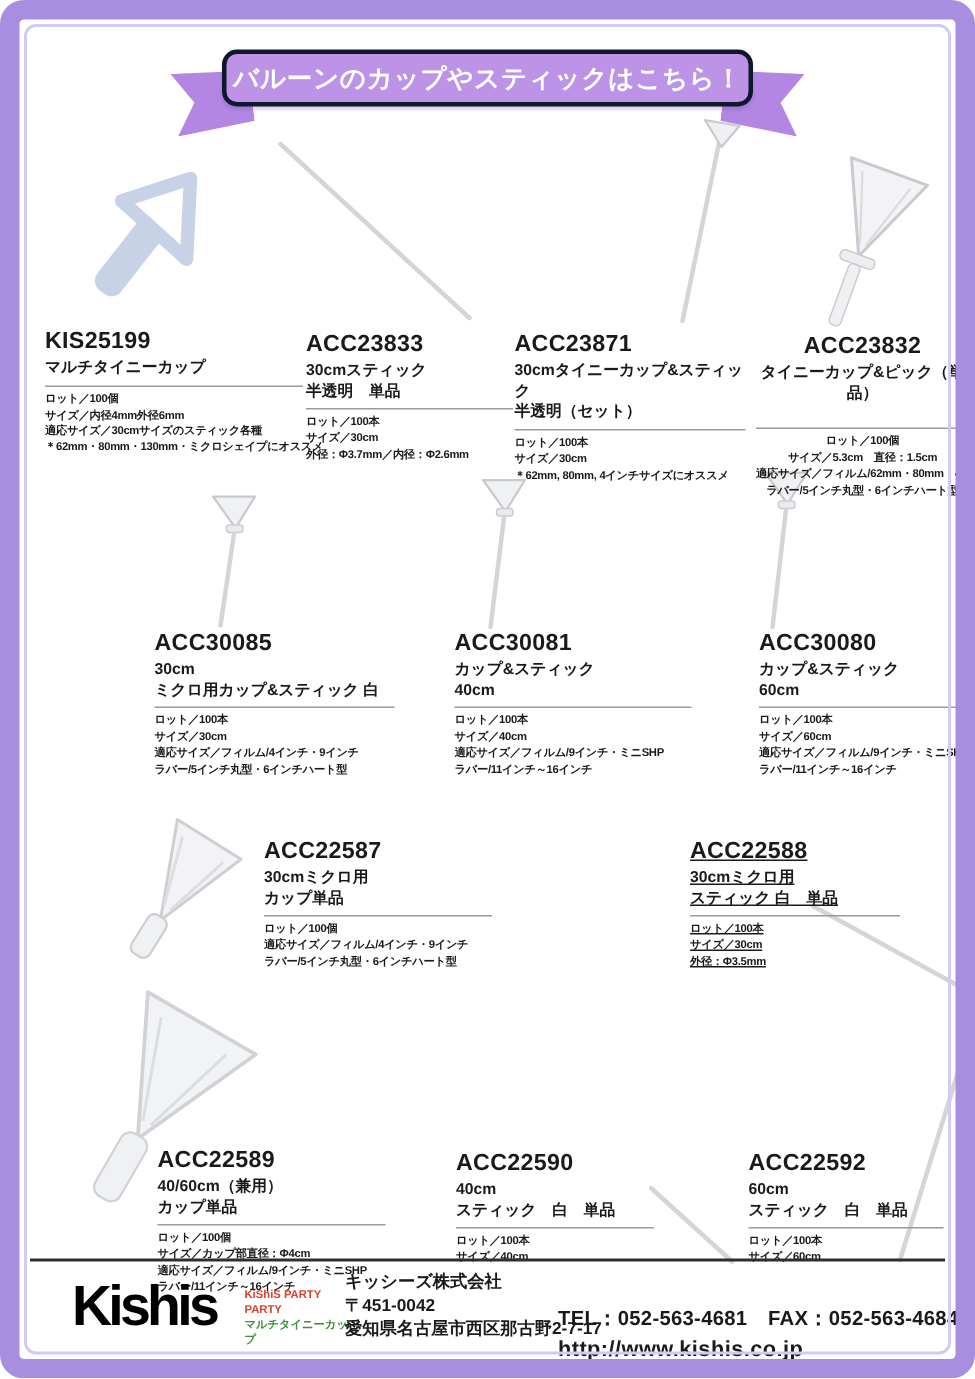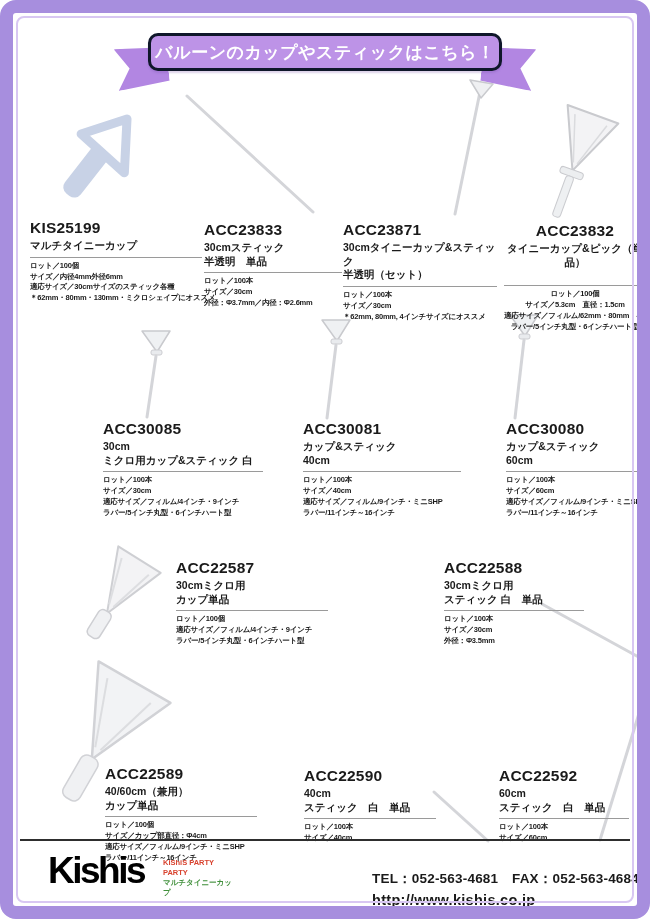--- a/index.html
+++ b/index.html
@@ -31,21 +31,21 @@
   .rule{height:1px;background:#9a9a9a;margin:4px 0 3px 0;}
   .spec{font-size:7.5px;font-weight:bold;line-height:1.45;letter-spacing:-.2px;white-space:nowrap;}
   .p1{left:30px;top:219px;width:172px;}
   .p2{left:204px;top:221px;width:138px;}
   .p3{left:343px;top:221px;width:154px;}
   .p4{left:504px;top:222px;width:142px;text-align:center;}
   .p5{left:103px;top:420px;width:160px;}
   .p6{left:303px;top:420px;width:158px;}
   .p7{left:506px;top:420px;width:150px;}
   .p8{left:176px;top:559px;width:152px;}
-  .p9{left:444px;top:559px;width:140px;}
+  .p9{left:460px;top:559px;width:140px;text-decoration:underline;}
   .p10{left:105px;top:765px;width:152px;}
   .p11{left:304px;top:767px;width:132px;}
   .p12{left:499px;top:767px;width:130px;}
   
   .sep{position:absolute;left:20px;top:839px;width:610px;height:1.5px;background:#2e2e2e;z-index:3;}
   .footer{position:absolute;left:0;top:842px;width:650px;height:64px;z-index:3;}
   .kishis{position:absolute;left:48px;top:8px;font-size:37px;font-weight:bold;color:#000000;letter-spacing:-2.5px;transform:scaleY(1.02);}
   .sublogo{position:absolute;left:163px;top:16px;width:70px;line-height:1.35;}
   .sub1{font-size:7.5px;font-weight:bold;color:#d8432f;letter-spacing:0;}
   .sub2{font-size:7.5px;font-weight:bold;color:#3f8f3a;}
@@ -245,18 +245,23 @@
     <div class="spec">サイズ／60cm</div>
   </div>
 
   <div class="sep"></div>
   <div class="footer">
     <div class="kishis">Kishis</div>
     <div class="sublogo">
       <div class="sub1">KiShiS PARTY PARTY</div>
       <div class="sub2">マルチタイニーカップ</div>
     </div>
+    <div class="company">
+      <div>キッシーズ株式会社</div>
+      <div>〒451-0042</div>
+      <div>愛知県名古屋市西区那古野2-7-17</div>
+    </div>
     <div class="telurl">
       <div class="tel">TEL：052-563-4681　FAX：052-563-4684</div>
       <div class="url">http://www.kishis.co.jp</div>
     </div>
   </div>
 </div>
 
 </body></html>

